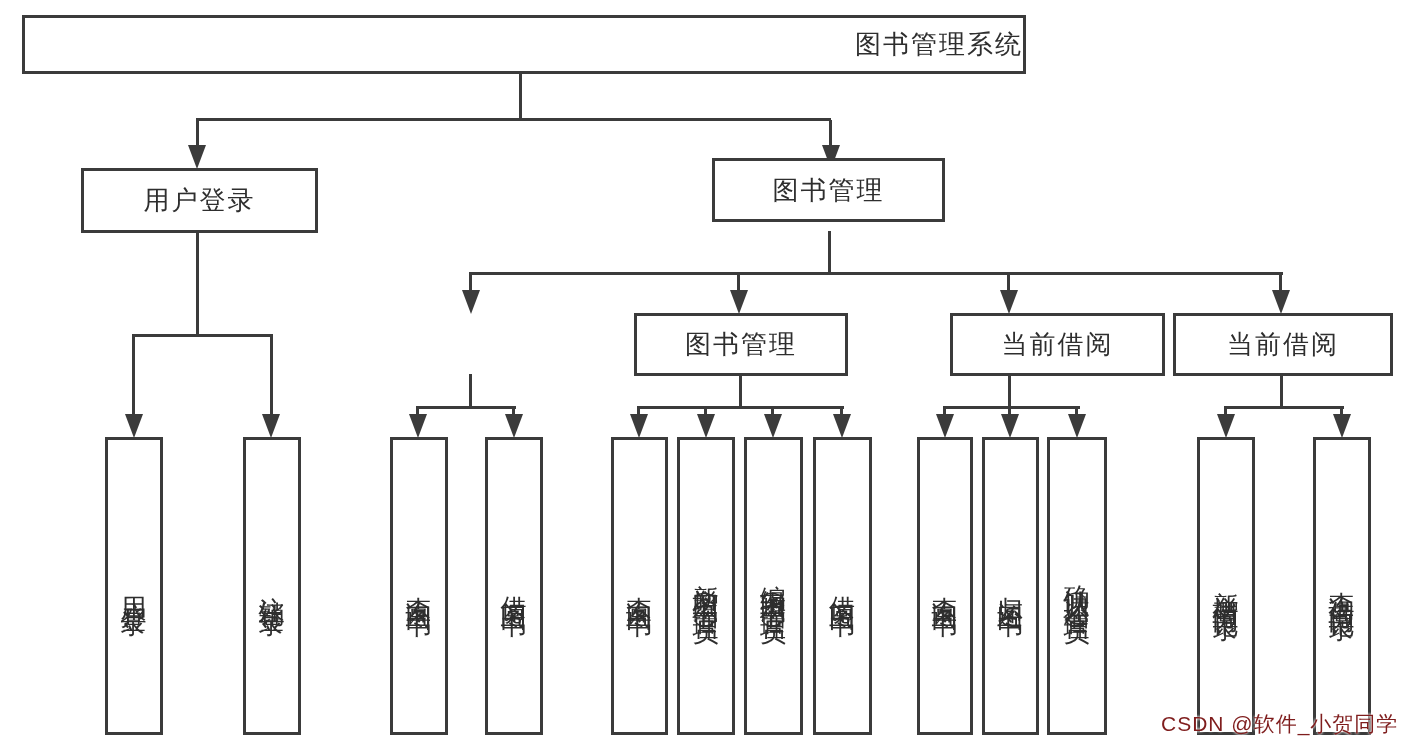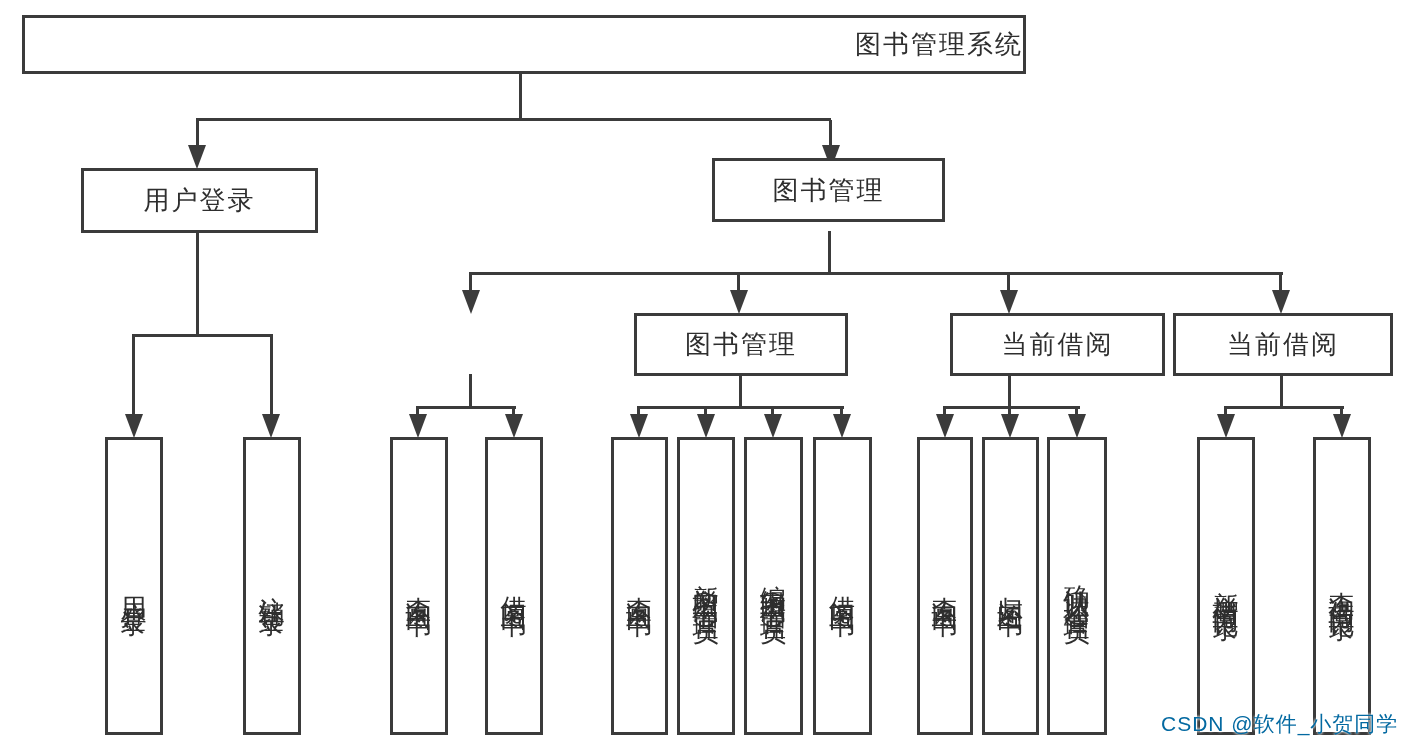--- a/index.html
+++ b/index.html
@@ -41,21 +41,21 @@
     border-left: 9px solid transparent;
     border-right: 9px solid transparent;
     border-top: 24px solid #3b3b3b;
   }
   .watermark {
     position: absolute;
     left: 1161px;
     top: 710px;
     font-size: 21px;
     letter-spacing: 1px;
-    color: #0369a1;
+    color: #7f1d1d;
     white-space: nowrap;
     z-index: 5;
     text-shadow: 0 0 3px #ffffff, 0 0 3px #ffffff;
   }
 </style>
 </head>
 <body>
 
 <div class="stage">
 

